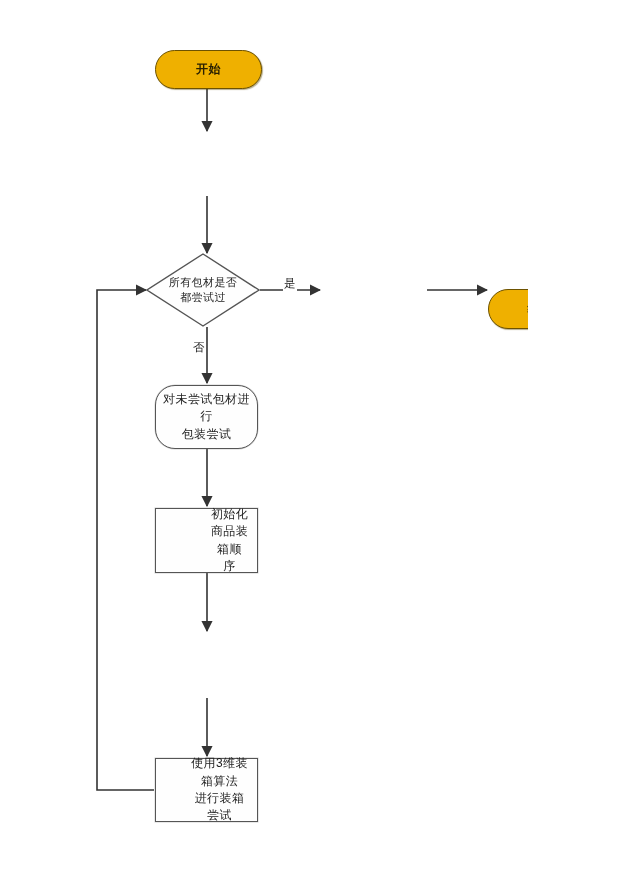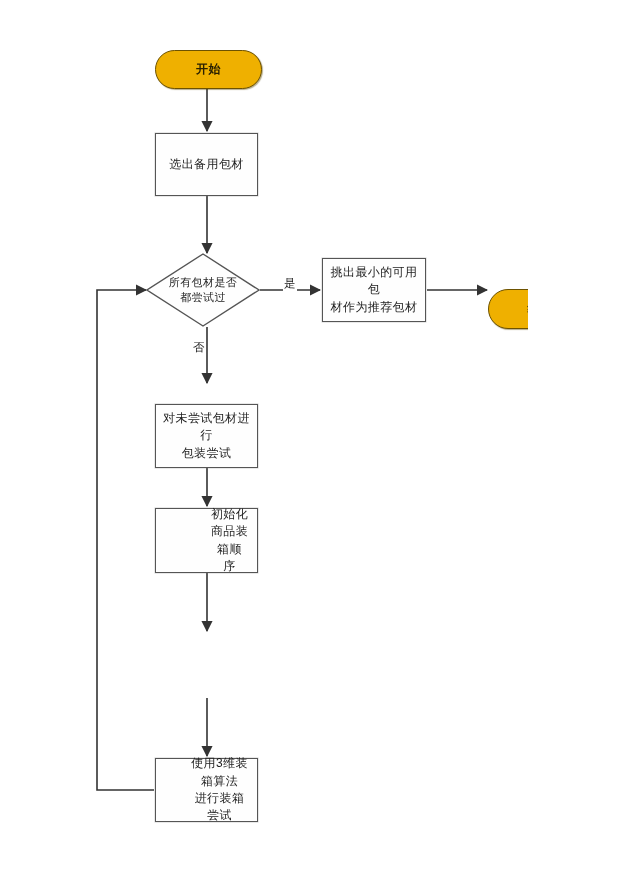--- a/index.html
+++ b/index.html
@@ -123,46 +123,39 @@
       <path d="M 207 698 L 207 756"></path>
 
       <path d="M 154 790 L 97 790 L 97 290 L 146 290"></path>
     </g>
   </svg>
 
   <div class="node terminator" style="left:155px; top:50px; width:107px; height:39px;">
     <span class="label">开始</span>
   </div>
 
-  <div class="node process" style="left:155px; top:133px; width:103px; height:63px;">
-    <span class="label">选出备用包材</span>
-  </div>
 
   <div class="node decision" style="left:146px; top:253px; width:114px; height:74px;">
     <svg class="diamond-shape" viewBox="0 0 114 74" preserveAspectRatio="none" xmlns="http://www.w3.org/2000/svg">
       <polygon points="57,1 113,37 57,73 1,37" fill="#fefefe" stroke="#555555" stroke-width="1.4"></polygon>
     </svg>
     <span class="label">所有包材是否
 都尝试过</span>
   </div>
 
   <div class="edge-label" style="left:283px; top:276px;">是</div>
 
   <div class="edge-label" style="left:192px; top:340px;">否</div>
 
-  <div class="node process" style="left:322px; top:258px; width:104px; height:64px;">
-    <span class="label">挑出最小的可用包
-材作为推荐包材</span>
-  </div>
 
   <div class="node terminator" style="left:488px; top:270px; width:104px; height:40px;margin-top:19px;">
     <span class="label">结束</span>
   </div>
 
-  <div class="node process" style="left:155px; top:404px; width:103px; height:64px;">
+  <div class="node process" style="left:155px; top:385px; width:103px; height:64px;border-radius:20px;">
     <span class="label">对未尝试包材进行
 包装尝试</span>
   </div>
 
   <div class="node process" style="left:155px; top:508px; width:103px; height:65px;padding-left:46px;">
     <span class="label">初始化商品装箱顺
 序</span>
   </div>
 
 

